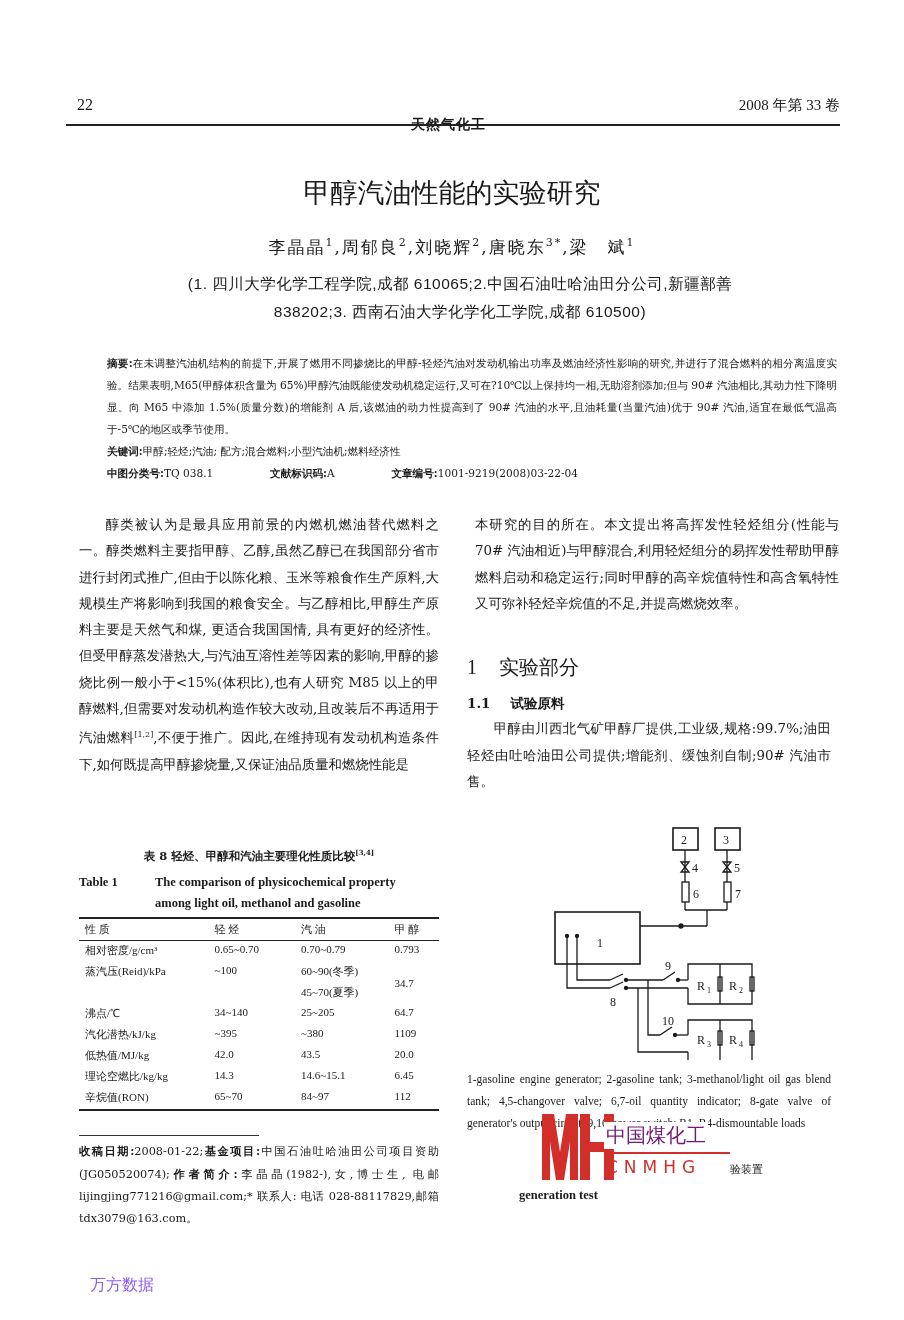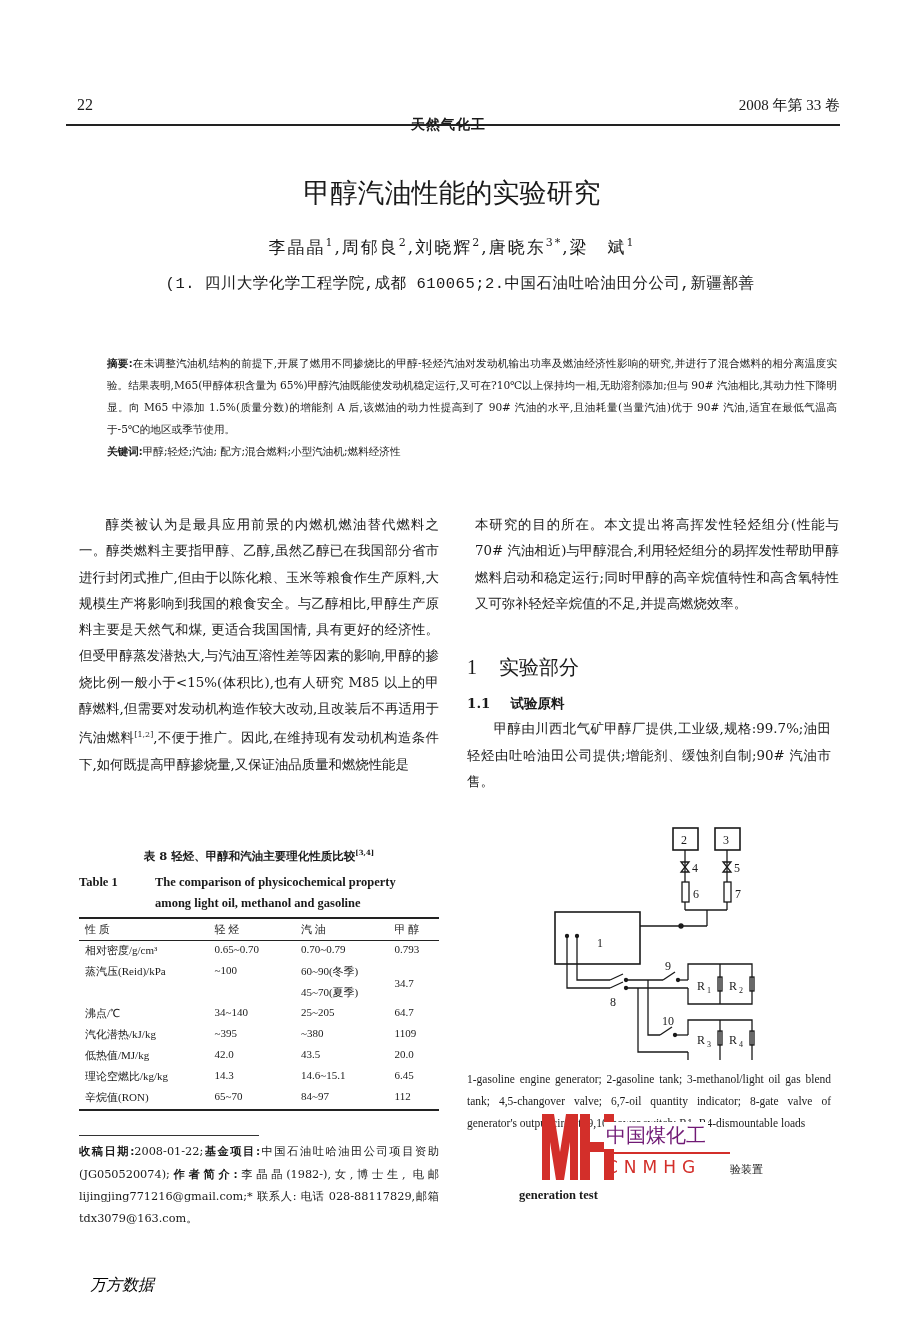--- a/index.html
+++ b/index.html
@@ -10,21 +10,21 @@
   .hdr-page { left: 11px; top: 0; font-size: 16px; font-family: "Liberation Serif", serif; }
   .hdr-journal { left: 345px; top: 0; font-size: 14px; font-weight: bold; letter-spacing: 1px; margin-top: 20px; }
   .hdr-vol { right: 0; top: 0; font-size: 15px; font-family: "Liberation Serif", serif; }
   .header-rule { left: 66px; top: 124px; width: 774px; height: 2px; background: #222; }
 
   .title { left: 0; width: 904px; top: 175px; text-align: center; font-size: 27px;
            font-family: "DejaVu Sans", sans-serif; letter-spacing: 0px; }
   .authors { left: 0; width: 904px; top: 236px; text-align: center; font-size: 17px; letter-spacing: 2px; }
   .authors sup { font-size: 11px; }
   .affil { left: 100px; width: 720px; top: 270px; text-align: center; font-size: 15.5px; line-height: 28px;
-           font-family: Liberation Mono, monospace; letter-spacing: 0.5px; }
+           font-family: Liberation Sans, sans-serif; letter-spacing: 0.5px; }
 
   .abstract { left: 107px; width: 730px; top: 352px; font-size: 10.6px; line-height: 22px; text-align: justify; }
   .abstract .lbl { font-weight: bold; }
 
   .col { font-size: 13.4px; line-height: 26.3px; text-align: justify; }
   .col-left { left: 79px; width: 360px; top: 512px; }
   .col-right { left: 467px; width: 364px; top: 512px; margin-left: 8px; }
   .indent { text-indent: 2em; }
   .section-h1 { left: 467px; top: 654px; font-size: 20px; }
   .section-h1 .num { margin-right: 22px; font-family: "Liberation Serif", serif; }
@@ -54,46 +54,54 @@
   .fig-en { left: 467px; top: 1184px; width: 364px; font-size: 12.5px; font-weight: bold; line-height: 22px; font-family: "Liberation Serif", serif; }
   .fig-en .lbl { display: inline-block; width: 52px; }
   .fig-en .txt2 { padding-left: 52px; }
 
   .watermark { left: 540px; top: 1112px; width: 240px; height: 70px; }
   .wm-logo { position: absolute; left: 0; top: 0; width: 80px; height: 68px; }
   .wm-cn { position: absolute; left: 64px; top: 10px; font-size: 20px; color: #701a75; font-family: "DejaVu Sans", sans-serif; background: #fff; padding: 0 2px; }
   .wm-rule { position: absolute; left: 66px; top: 40px; width: 124px; height: 2px; background: #d32f2a; }
   .wm-en { position: absolute; left: 66px; top: 45px; font-size: 17px; letter-spacing: 6px; color: #d32f2a; font-family: "DejaVu Sans", sans-serif; }
 
-  .footer-brand { left: 90px; top: 1275px; font-size: 16px; font-family: "DejaVu Sans", sans-serif; color: #000000; font-style: italic; }
+  .footer-brand { left: 90px; top: 1275px; font-size: 16px; font-family: "DejaVu Sans", sans-serif; color: #8b5cf6; }
 </style>
 </head>
 <body>
 
 <div class="abs header-row">
   <span class="abs hdr-page">22</span>
   <span class="abs hdr-journal">天然气化工</span>
   <span class="abs hdr-vol">2008 年第 33 卷</span>
 </div>
 <div class="abs header-rule"></div>
 
 <div class="abs title">甲醇汽油性能的实验研究</div>
 <div class="abs authors">
   <span>李晶晶</span><sup>1</sup>,<span>周郁良</span><sup>2</sup>,<span>刘晓辉</span><sup>2</sup>,<span>唐晓东</span><sup>3*</sup>,<span>梁　斌</span><sup>1</sup>
 </div>
 <div class="abs affil">
   <div>(1. 四川大学化学工程学院,成都 610065;2.中国石油吐哈油田分公司,新疆鄯善</div>
+  <div>838202;3. 西南石油大学化学化工学院,成都 610500)</div>
 </div>
 
 <div class="abs abstract">
   <div style="text-indent:0">
     <span class="lbl">摘要:</span><span>在未调整汽油机结构的前提下,开展了燃用不同掺烧比的甲醇-轻烃汽油对发动机输出功率及燃油经济性影响的研究,并进行了混合燃料的相分离温度实验。结果表明,M65(甲醇体积含量为 65%)甲醇汽油既能使发动机稳定运行,又可在?10℃以上保持均一相,无助溶剂添加;但与 90# 汽油相比,其动力性下降明显。向 M65 中添加 1.5%(质量分数)的增能剂 A 后,该燃油的动力性提高到了 90# 汽油的水平,且油耗量(当量汽油)优于 90# 汽油,适宜在最低气温高于-5℃的地区或季节使用。</span>
   </div>
   <div>
     <span class="lbl">关键词:</span><span>甲醇;轻烃;汽油; 配方;混合燃料;小型汽油机;燃料经济性</span>
+  </div>
+  <div>
+    <span class="lbl">中图分类号:</span><span>TQ 038.1</span>
+    <span style="display:inline-block;width:50px"></span>
+    <span class="lbl">文献标识码:</span><span>A</span>
+    <span style="display:inline-block;width:50px"></span>
+    <span class="lbl">文章编号:</span><span>1001-9219(2008)03-22-04</span>
   </div>
 </div>
 
 <div class="abs col col-left">
   <div class="indent"><span>醇类被认为是最具应用前景的内燃机燃油替代燃料之一。醇类燃料主要指甲醇、乙醇,虽然乙醇已在我国部分省市进行封闭式推广,但由于以陈化粮、玉米等粮食作生产原料,大规模生产将影响到我国的粮食安全。与乙醇相比,甲醇生产原料主要是天然气和煤, 更适合我国国情, 具有更好的经济性。但受甲醇蒸发潜热大,与汽油互溶性差等因素的影响,甲醇的掺烧比例一般小于&lt;15%(体积比),也有人研究 M85 以上的甲醇燃料,但需要对发动机构造作较大改动,且改装后不再适用于汽油燃料</span><sup style="font-size:8px">[1,2]</sup><span>,不便于推广。因此,在维持现有发动机构造条件下,如何既提高甲醇掺烧量,又保证油品质量和燃烧性能是</span></div>
 </div>
 
 <div class="abs tbl-caption-cn">
   <span>表 8  轻烃、甲醇和汽油主要理化性质比较</span><sup style="font-size:7px">[3,4]</sup>
 </div>

